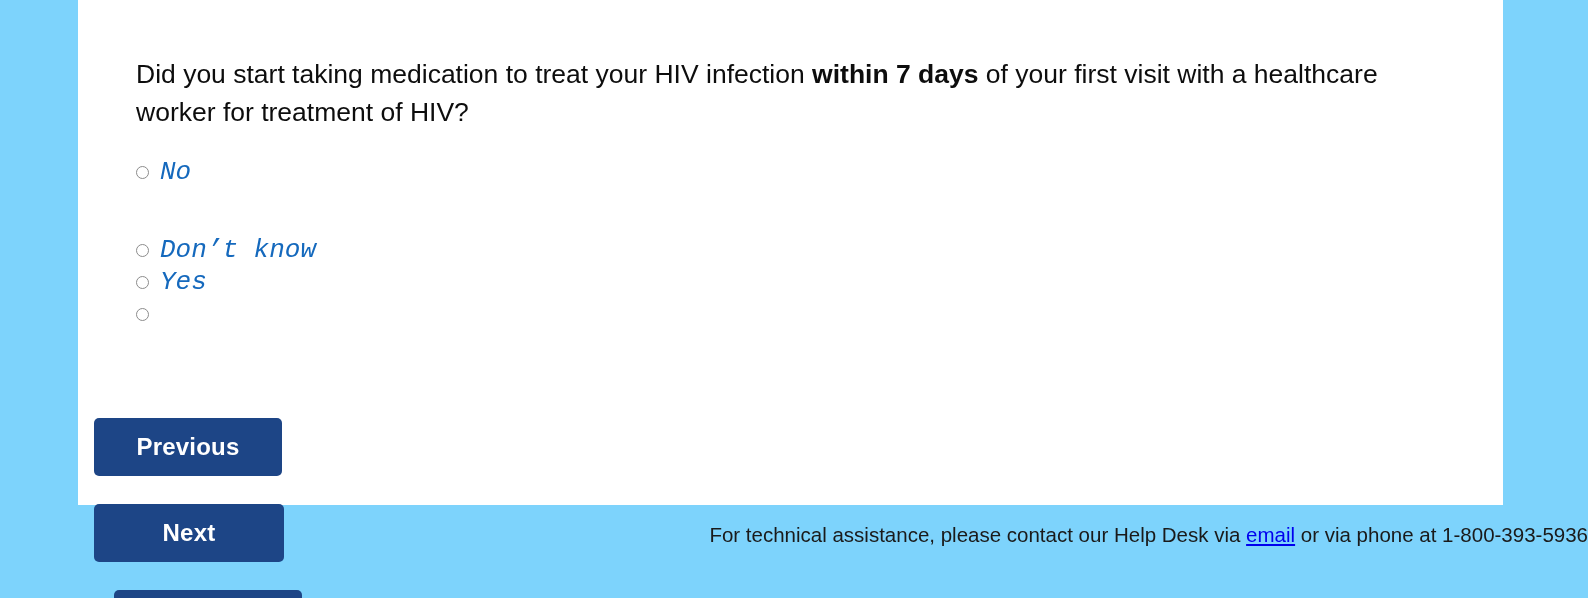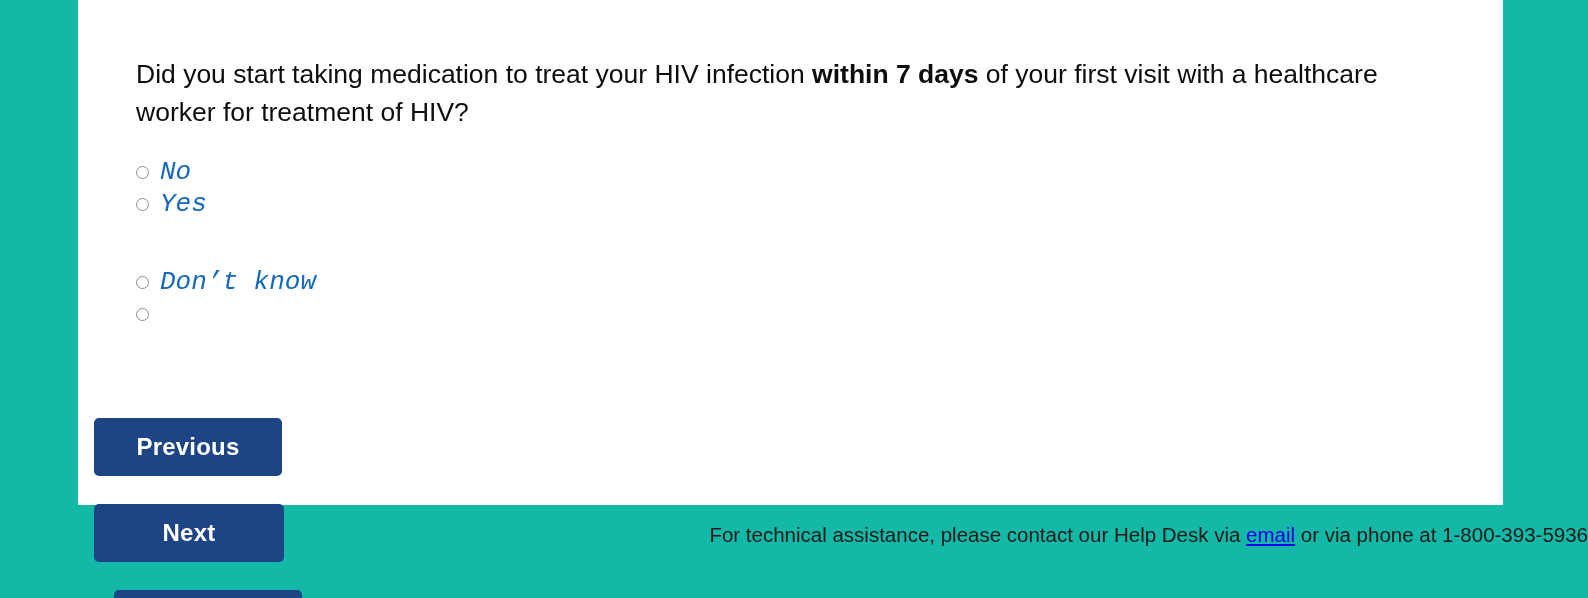--- a/index.html
+++ b/index.html
@@ -11,21 +11,21 @@
     height: 598px;
     background: #e7f1f7;
     font-family: "Liberation Sans", sans-serif;
     overflow: hidden;
   }
 
   .page {
     position: relative;
     width: 1588px;
     height: 598px;
-    background: #14b8a6;
+    background: #7dd3fc;
   }
 
   .survey-card {
     position: absolute;
     left: 78px;
     top: 0;
     width: 1425px;
     height: 505px;
     background: #ffffff;
     box-sizing: border-box;
@@ -145,28 +145,28 @@
       <span>Did you start taking medication to treat your HIV infection </span><span class="em">within 7 days</span><span> of your first visit with a healthcare worker for treatment of HIV?</span>
     </div>
 
     <div class="options">
 
       <div class="option-row">
         <span class="radio-circle"></span>
         <span class="option-label">No</span>
       </div>
 
+      <div class="option-row spaced">
+        <span class="radio-circle"></span>
+        <span class="option-label">Don’t know</span>
+      </div>
+
       <div class="option-row">
         <span class="radio-circle"></span>
         <span class="option-label">Yes</span>
-      </div>
-
-      <div class="option-row spaced">
-        <span class="radio-circle"></span>
-        <span class="option-label">Don’t know</span>
       </div>
 
       <div class="option-row">
         <span class="radio-circle"></span>
       </div>
 
     </div>
 
     <div class="button-bar">
       <button class="nav-button previous">Previous</button>

